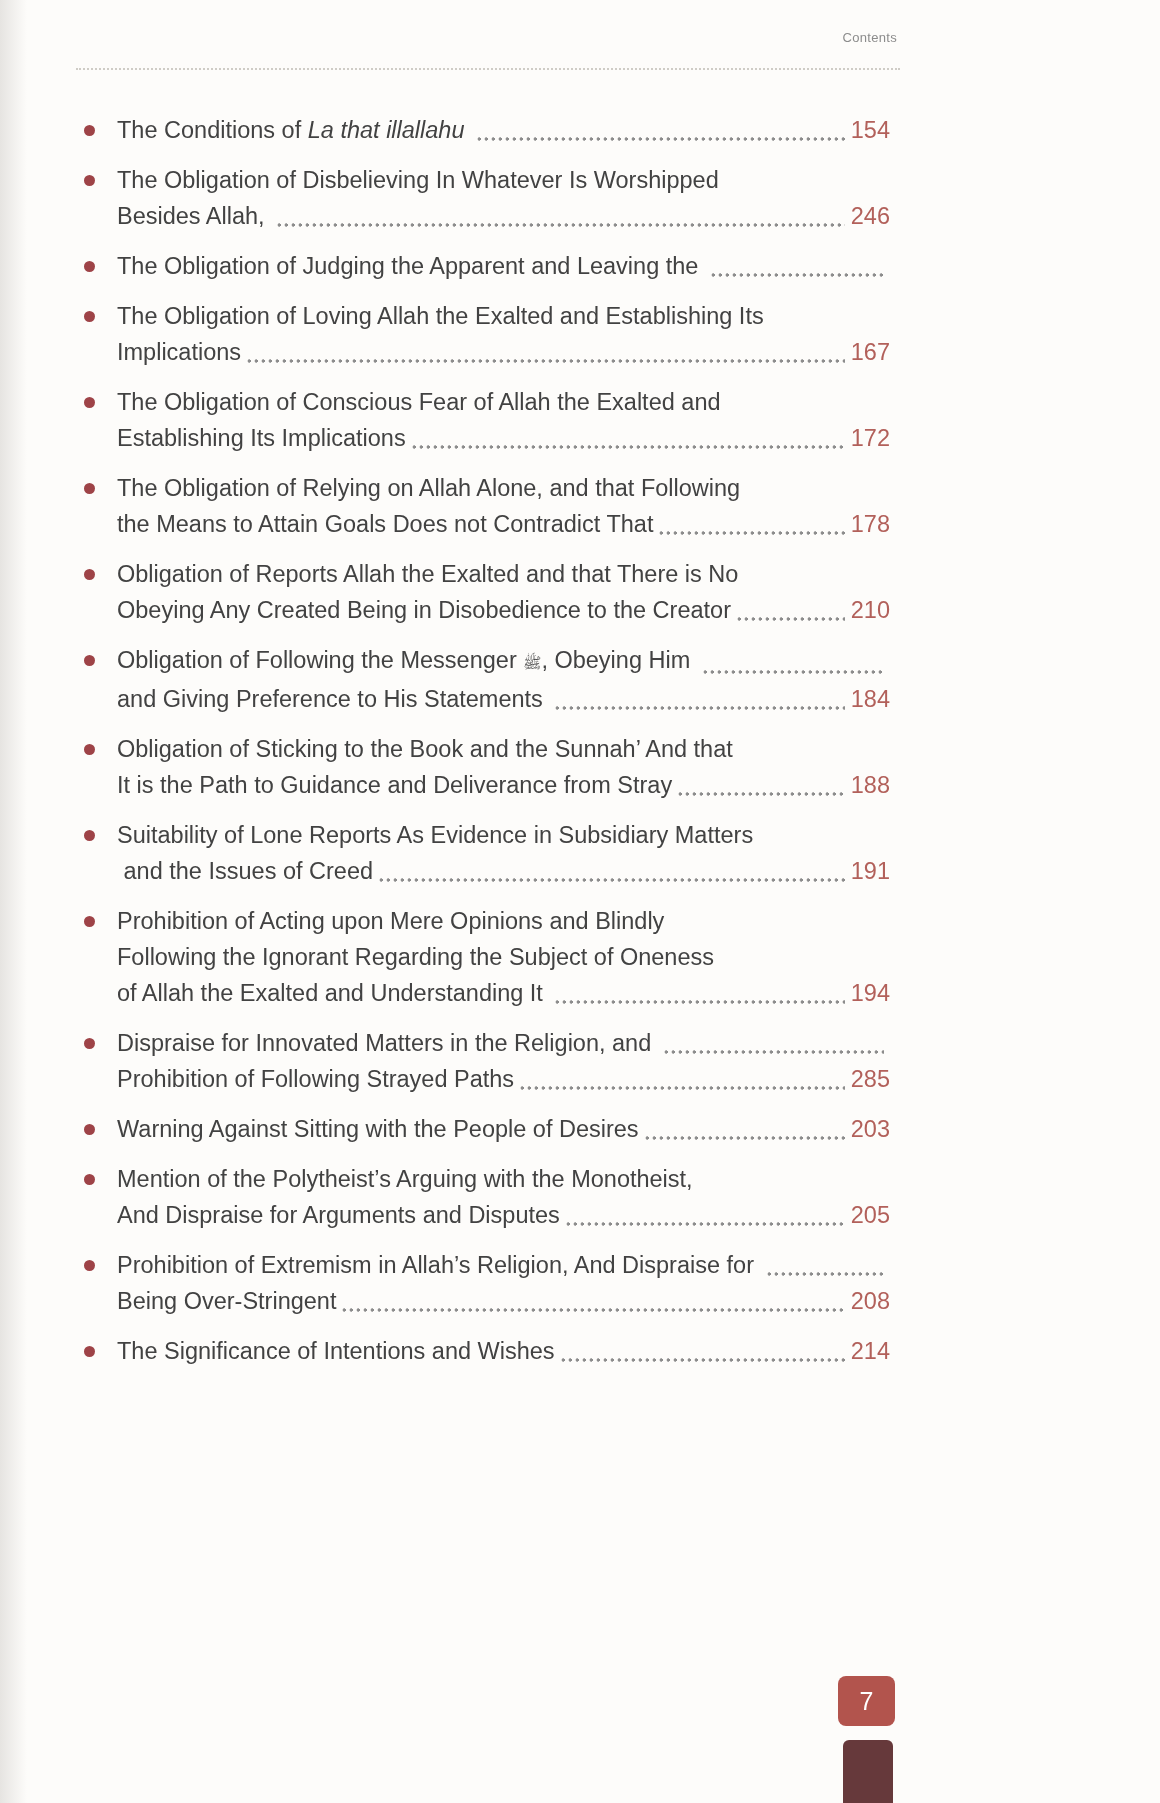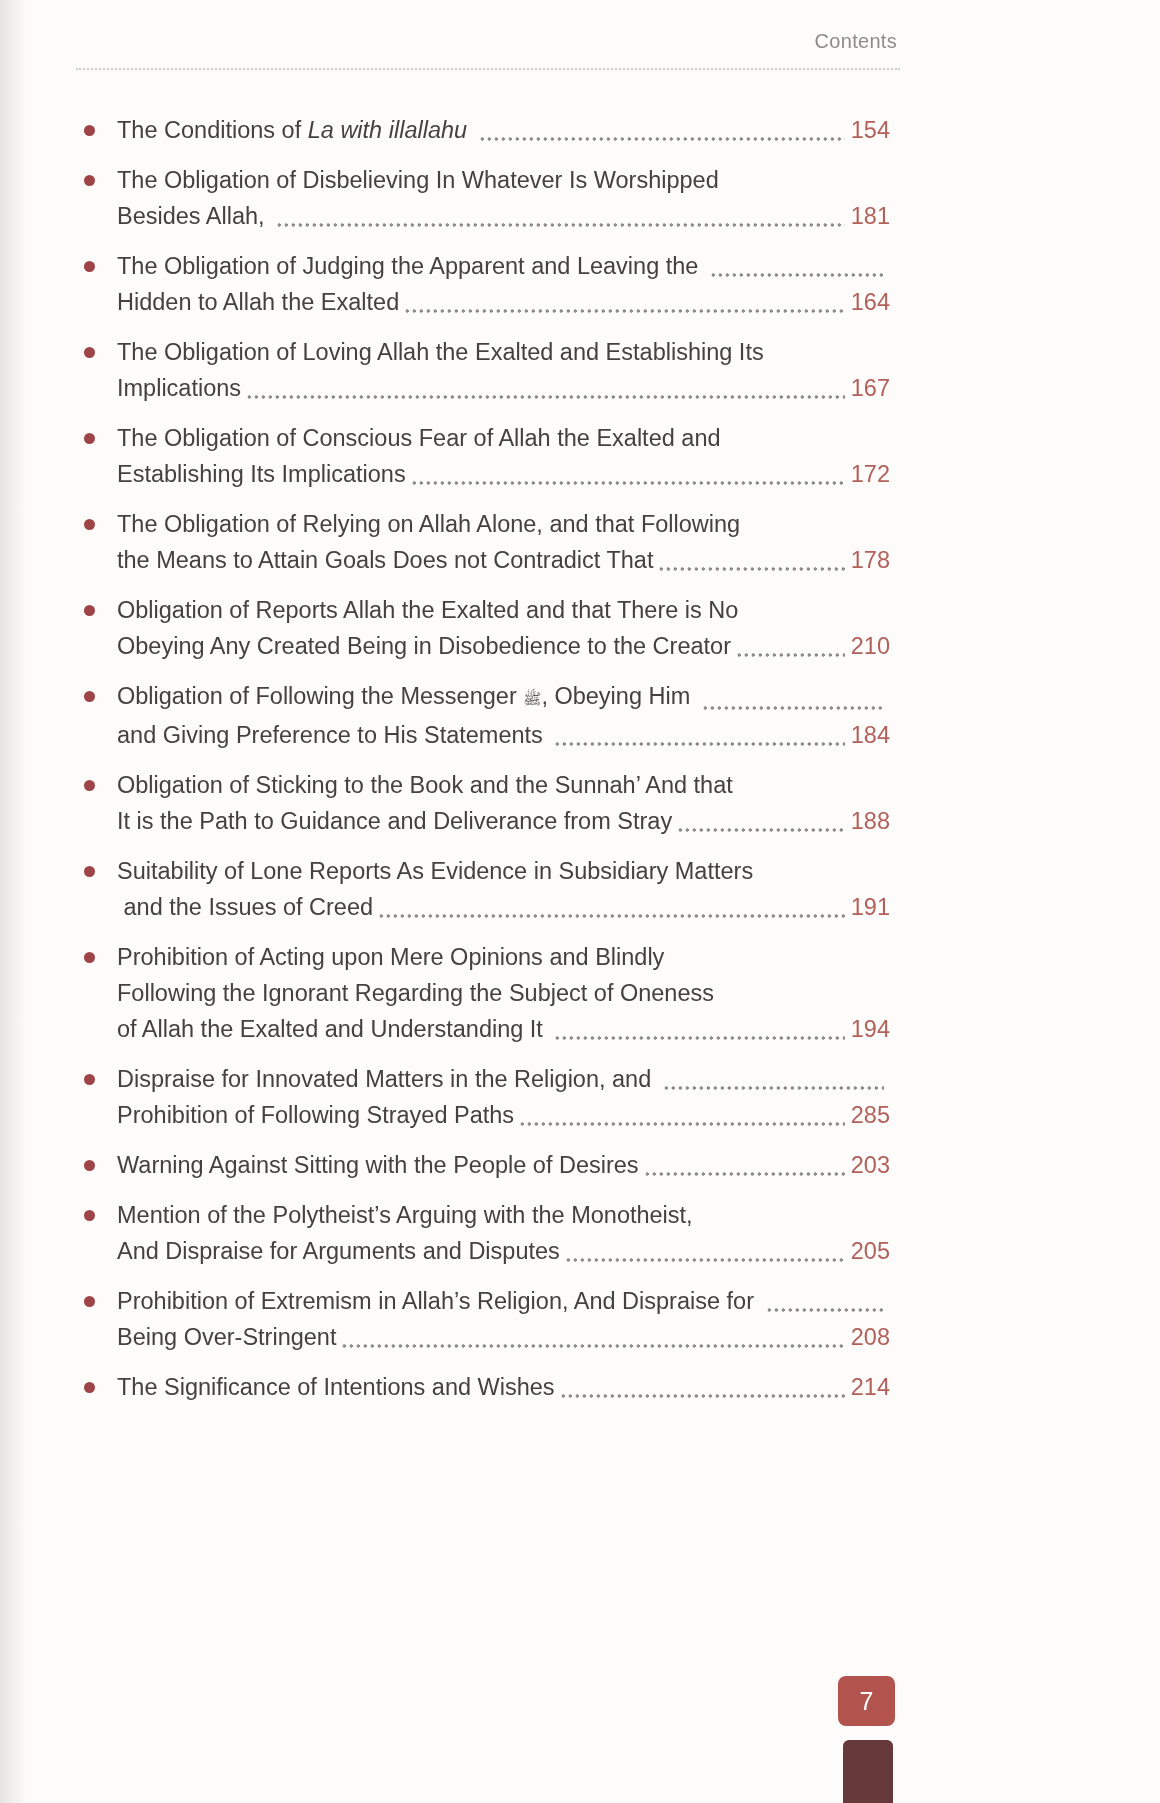--- a/index.html
+++ b/index.html
@@ -14,21 +14,21 @@
     font-family: "Liberation Sans", sans-serif;
     color: #424242;
   }
   .page-edge-left {
     position: absolute; left: 0; top: 0; bottom: 0; width: 30px;
     background: linear-gradient(to right, rgba(110,104,96,0.16), rgba(110,104,96,0) 90%);
     pointer-events: none;
   }
   .header-title {
     position: absolute; top: 30px; right: 263px;
-    font-size: 20px; color: #8c8c8c; letter-spacing: 0.3px;
+    font-size: 13px; color: #8c8c8c; letter-spacing: 0.3px;
   }
   .header-rule {
     position: absolute; top: 68px; left: 76px; right: 260px;
     height: 0; border-top: 2px dotted #cfccc6;
   }
   .toc {
     position: absolute; top: 112px; left: 84px; width: 806px;
   }
   .entry { display: flex; margin-bottom: 14px; }
   .bullet {
@@ -73,50 +73,45 @@
 <div class="page-edge-left"></div>
 
 <span class="header-title">Contents</span>
 <div class="header-rule"></div>
 
 <div class="toc" id="toc">
     <div class="entry">
       <span class="bullet"></span>
       <div class="entry-body">
         <div class="line">
-          <span class="line-text"><span>The Conditions of </span><span class="italic">La with illallahu</span><span> </span></span>
+          <span class="line-text"><span>The Conditions of </span><span class="italic">La that illallahu</span><span> </span></span>
           <span class="leader"></span>
           <span class="page-num">154</span>
         </div>
       </div>
     </div>
     <div class="entry">
       <span class="bullet"></span>
       <div class="entry-body">
         <div class="line">
           <span class="line-text"><span>The Obligation of Disbelieving In Whatever Is Worshipped</span></span>
         </div>
         <div class="line">
           <span class="line-text"><span>Besides Allah, </span></span>
           <span class="leader"></span>
-          <span class="page-num">181</span>
+          <span class="page-num">246</span>
         </div>
       </div>
     </div>
     <div class="entry">
       <span class="bullet"></span>
       <div class="entry-body">
         <div class="line">
           <span class="line-text"><span>The Obligation of Judging the Apparent and Leaving the </span></span>
           <span class="leader"></span>
-        </div>
-        <div class="line">
-          <span class="line-text"><span>Hidden to Allah the Exalted</span></span>
-          <span class="leader"></span>
-          <span class="page-num">164</span>
         </div>
       </div>
     </div>
     <div class="entry">
       <span class="bullet"></span>
       <div class="entry-body">
         <div class="line">
           <span class="line-text"><span>The Obligation of Loving Allah the Exalted and Establishing Its</span></span>
         </div>
         <div class="line">

